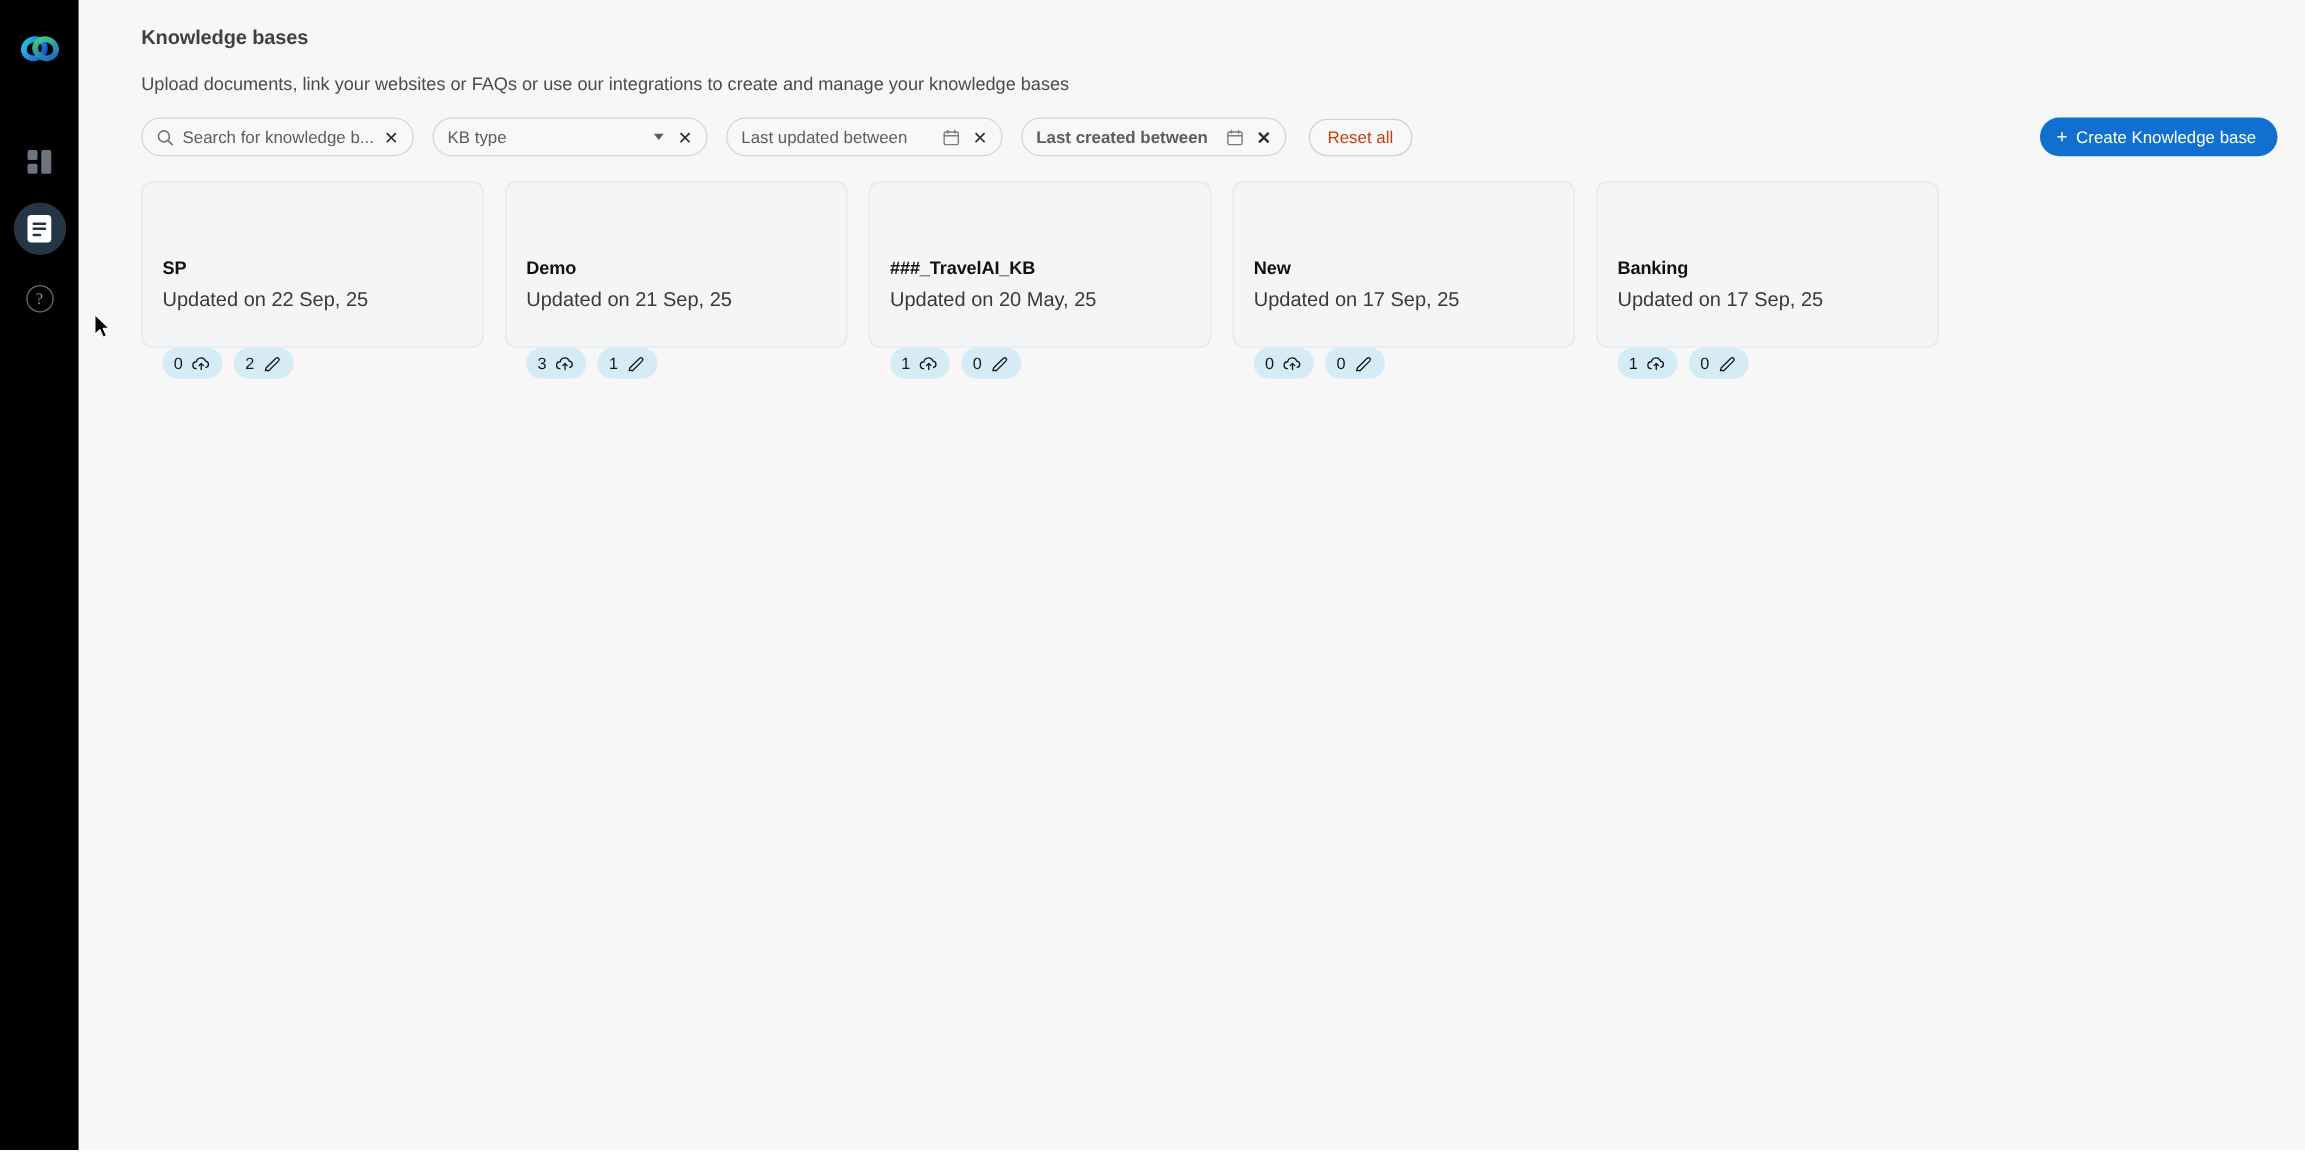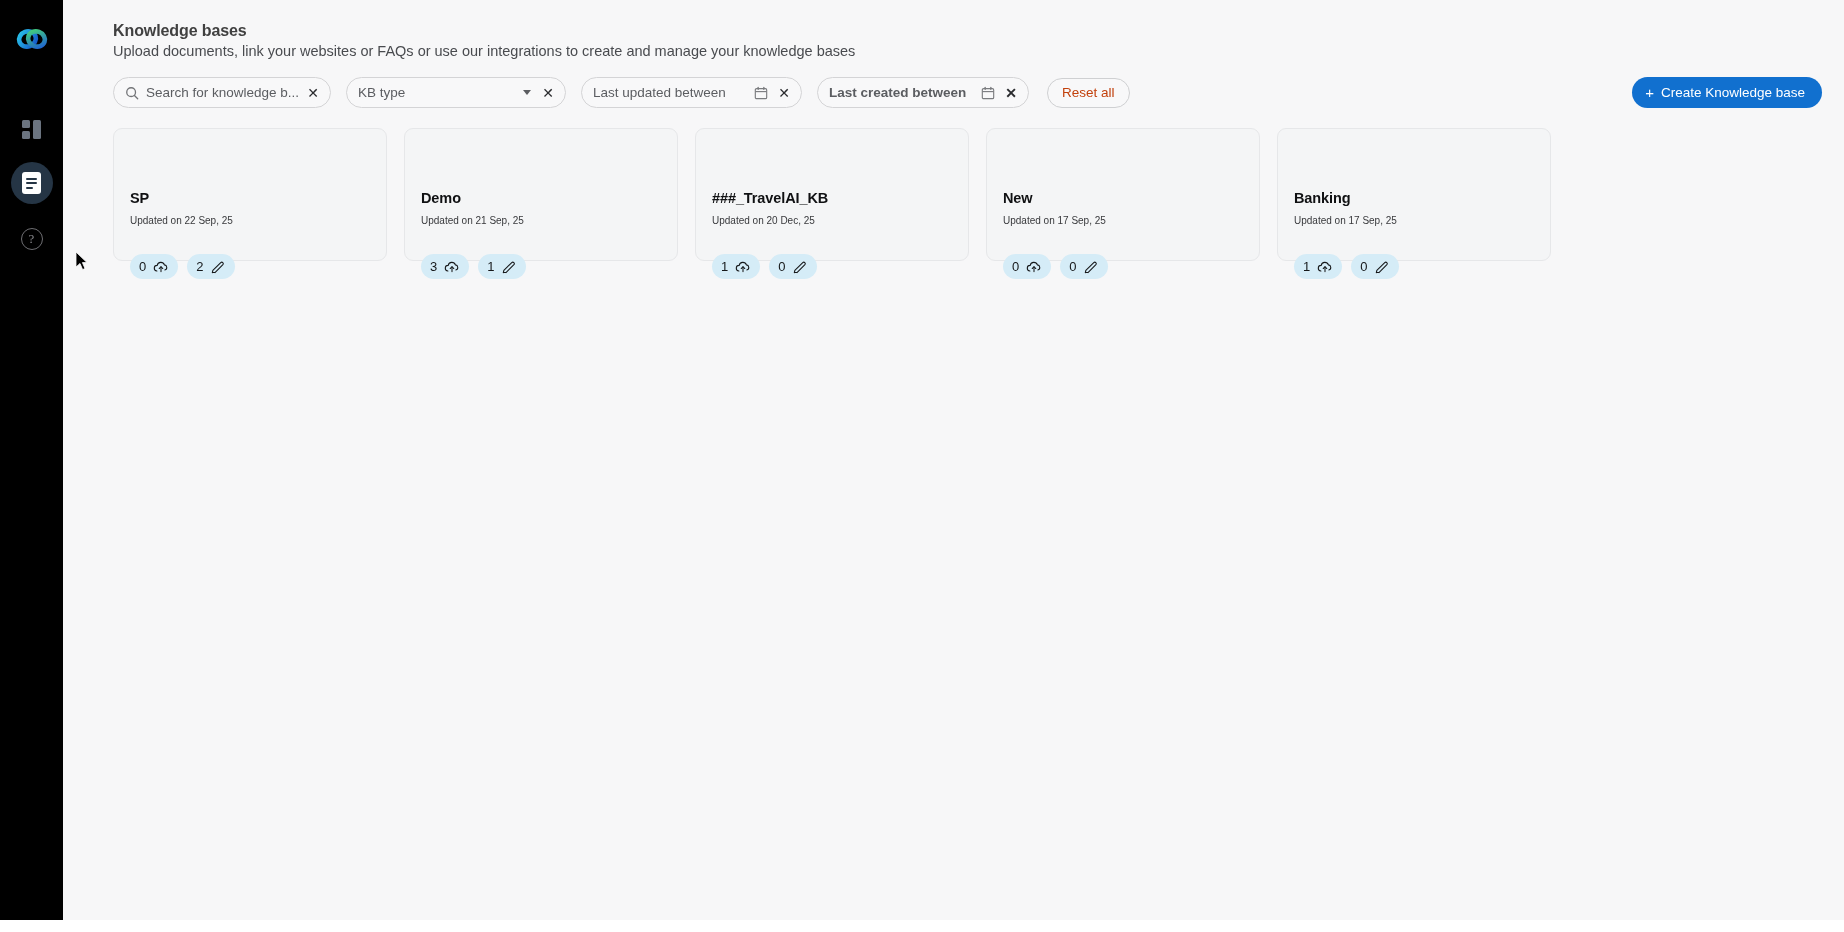--- a/index.html
+++ b/index.html
@@ -91,21 +91,21 @@
   .page-header { padding: 22px 0 0 50px; }
   .page-title {
     font-size: 16px;
     font-weight: bold;
     color: #404040;
     letter-spacing: -0.1px;
   }
   .page-sub {
     font-size: 14.5px;
     color: #494b4f;
-    margin-top: 3px;
+    margin-top: 20px;
   }
 
   
   .filter-bar {
     display: flex;
     align-items: center;
     padding: 18px 0 0 50px;
     gap: 15px;
     position: relative;
   }
@@ -200,21 +200,21 @@
     flex: 0 0 274px;
   }
   .card-title {
     font-size: 14.5px;
     font-weight: bold;
     color: #101113;
     letter-spacing: -0.1px;
     margin-top: 47px;
   }
   .card-date {
-    font-size: 10px;
+    font-size: 16px;
     color: #38393c;
     margin-top: 9px;
   }
   .card-rule {
     height: 1px;
     background: #dddee0;
     margin-top: 14px;
   }
   .card-badges {
     display: flex;
@@ -394,21 +394,21 @@
             <div class="badge">
               <span>1</span>
               <svg width="16" height="16" viewBox="0 0 18 18">
                 <path d="M3.2 14.8 L2.6 15.4 L3.2 12.9 L12.1 4 a1.7 1.7 0 0 1 2.4 2.4 L5.6 15.3 Z" fill="none" stroke="#16181a" stroke-width="1.2" stroke-linejoin="round"></path>
               </svg>
             </div>
           </div>
         </div>
         <div class="card">
           <div class="card-title">###_TravelAI_KB</div>
-          <div class="card-date">Updated on 20 Dec, 25</div>
+          <div class="card-date">Updated on 20 May, 25</div>
           <div class="card-rule"></div>
           <div class="card-badges">
             <div class="badge">
               <span>1</span>
               <svg width="16" height="16" viewBox="0 0 18 18">
                 <path d="M4.4 13.4a3.1 3.1 0 0 1 .3-6.2 4.2 4.2 0 0 1 8.1-.6 2.9 2.9 0 0 1 .5 5.7" fill="none" stroke="#16181a" stroke-width="1.2" stroke-linecap="round"></path>
                 <line x1="9" y1="14.2" x2="9" y2="8.9" stroke="#16181a" stroke-width="1.2" stroke-linecap="round"></line>
                 <polyline points="7,10.7 9,8.7 11,10.7" fill="none" stroke="#16181a" stroke-width="1.2" stroke-linecap="round" stroke-linejoin="round"></polyline>
               </svg>
             </div>

